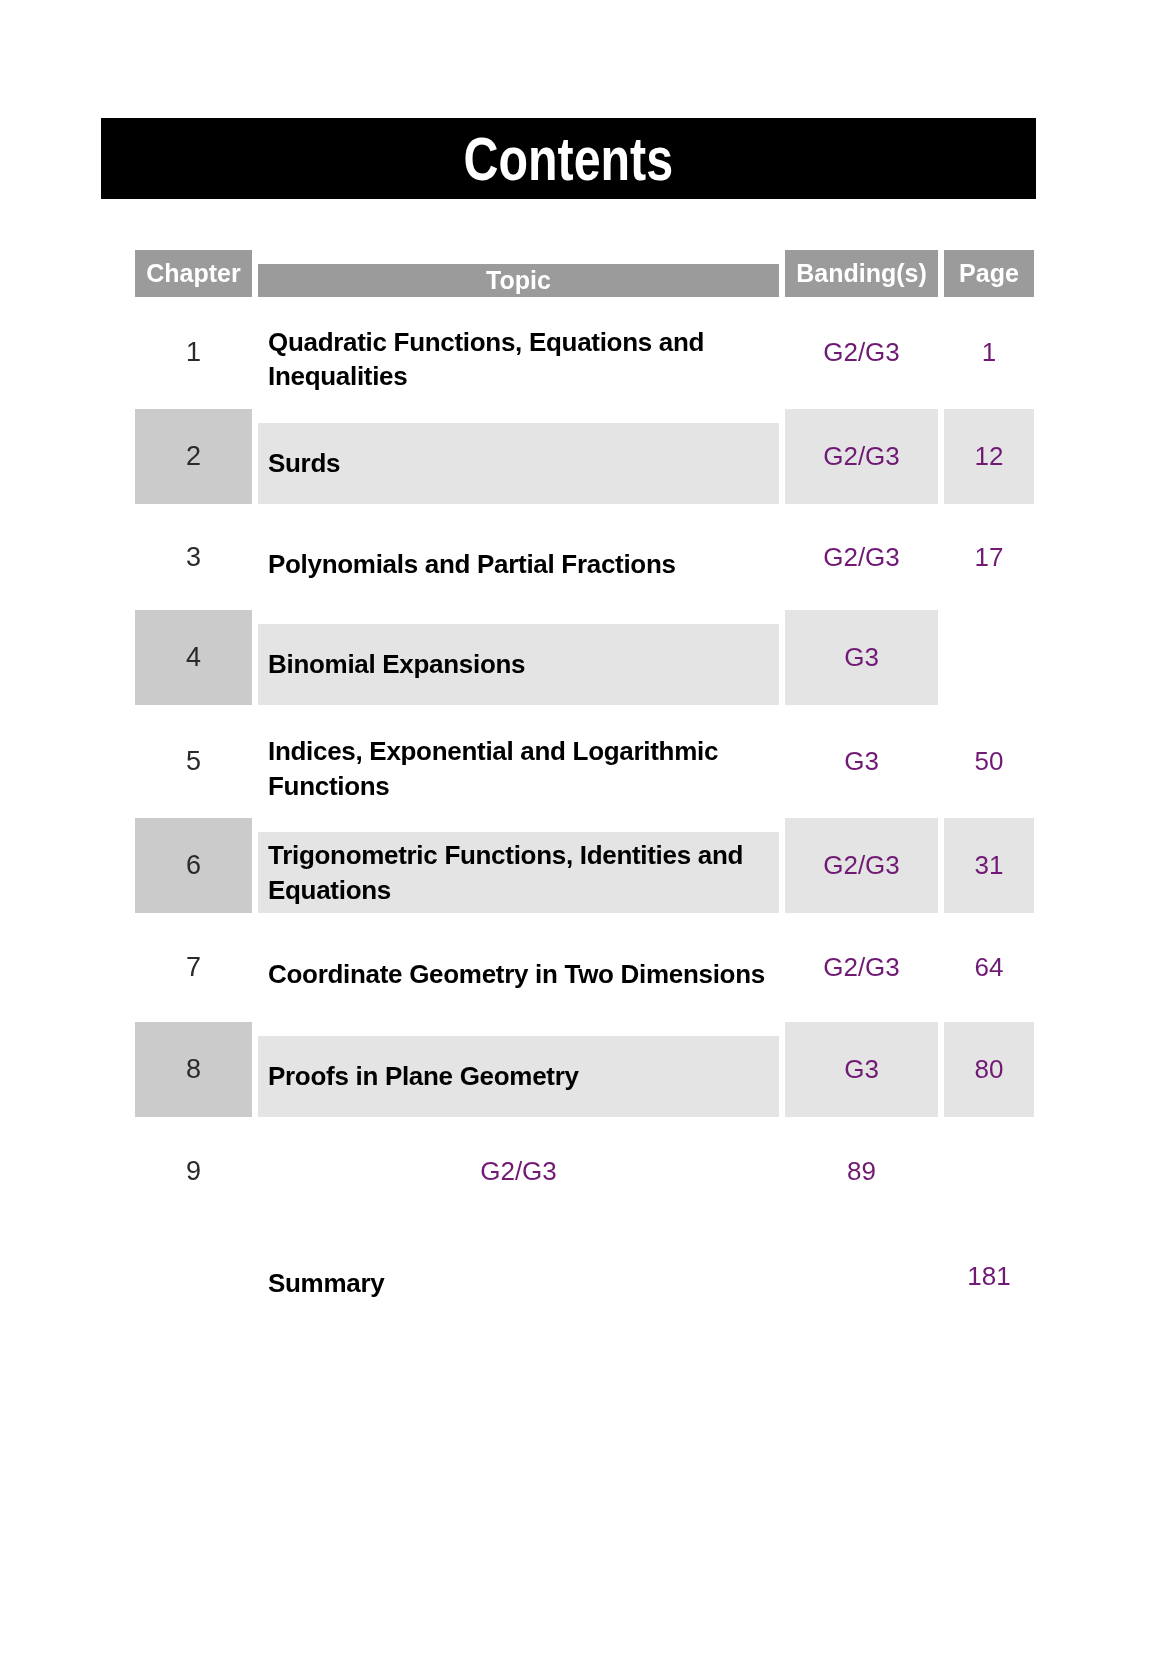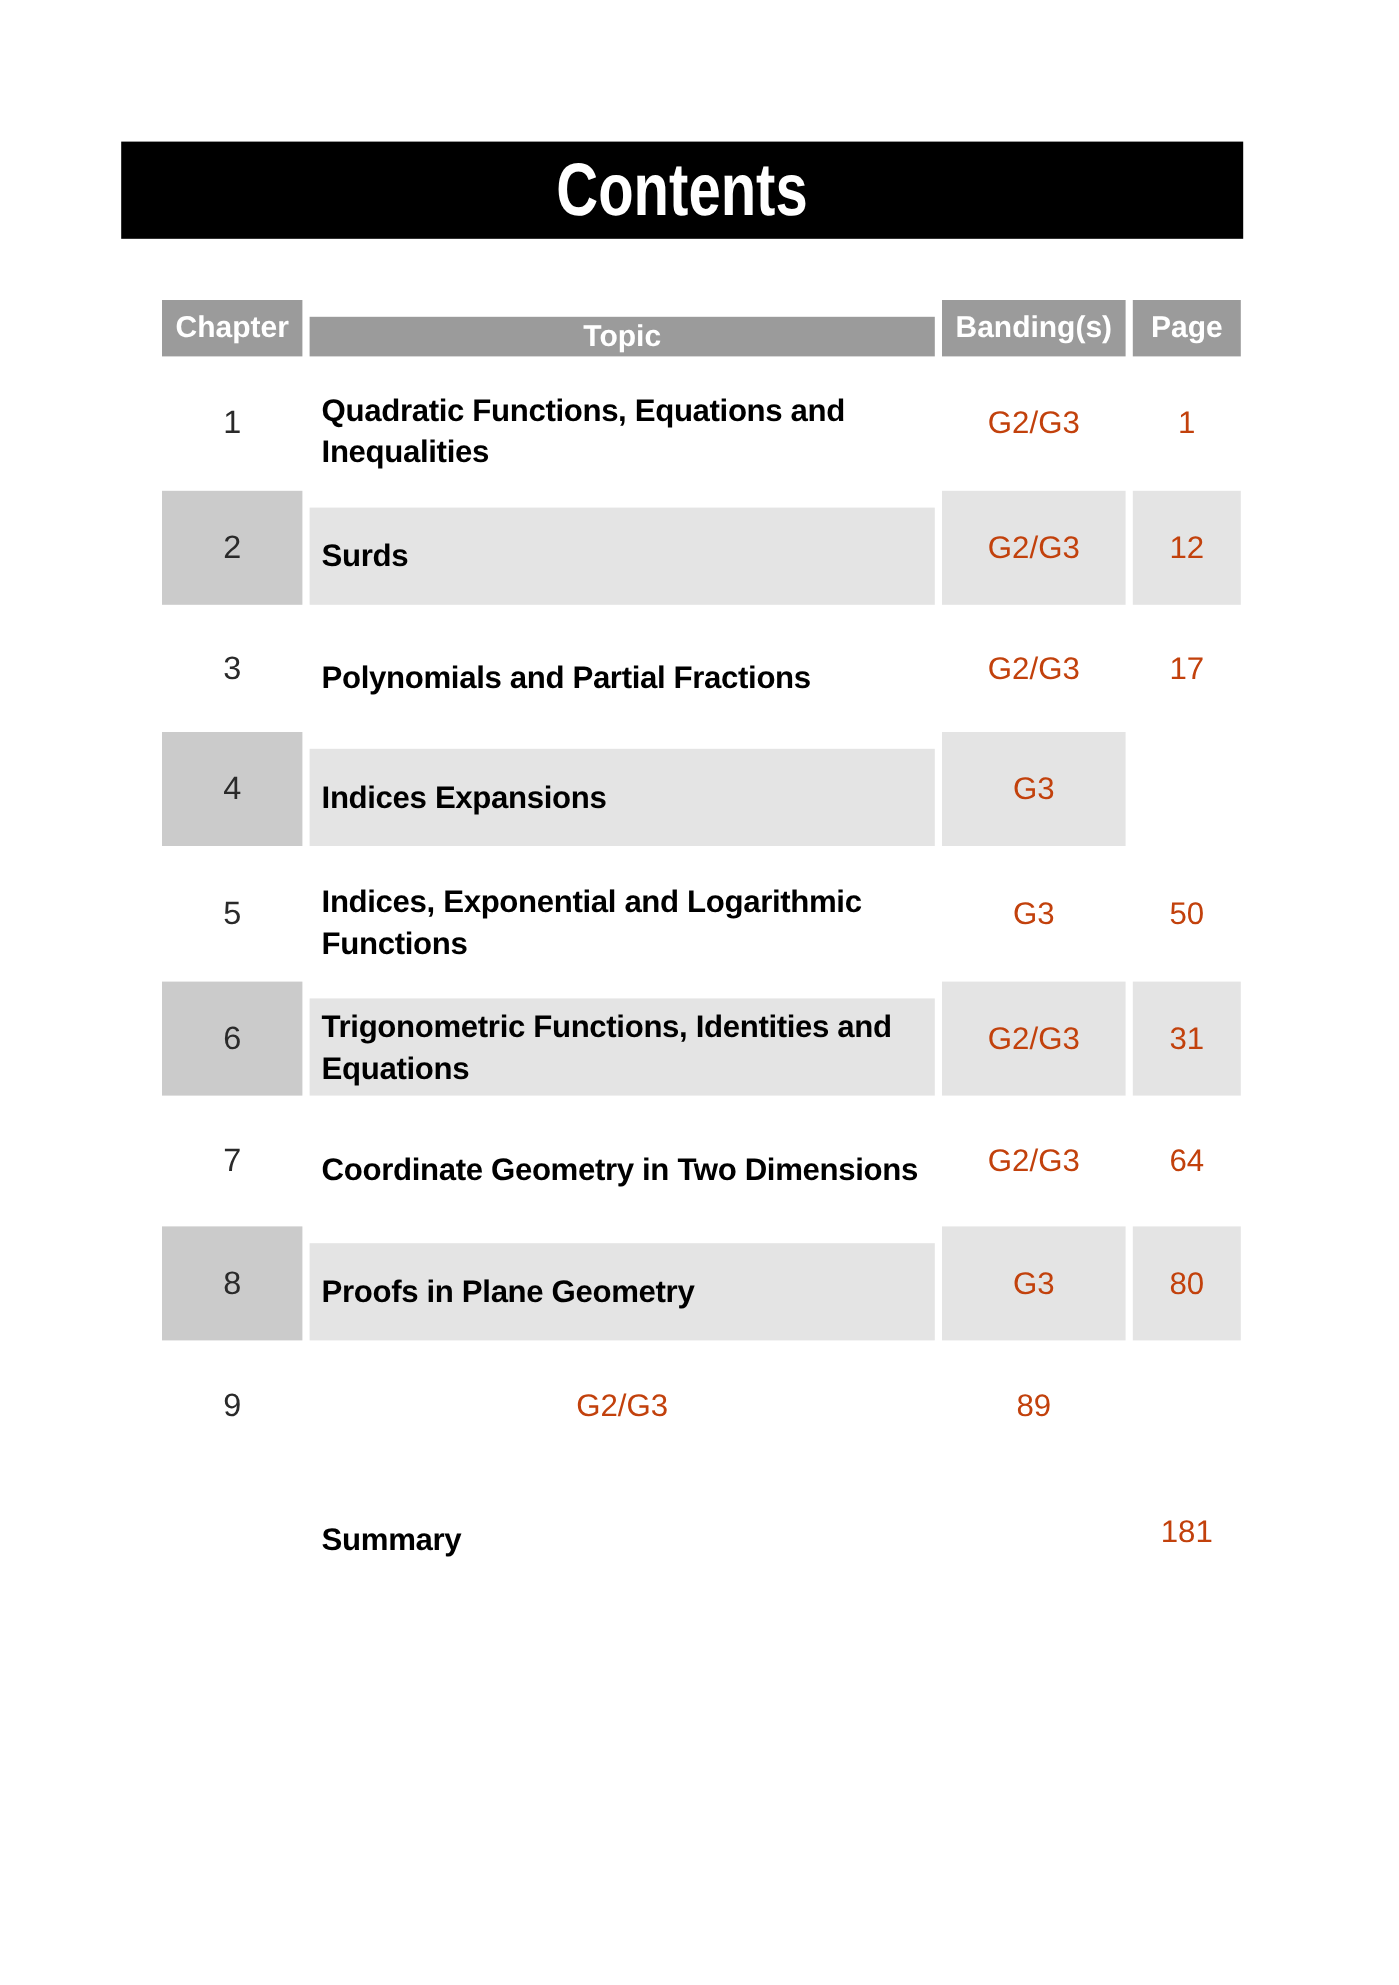--- a/index.html
+++ b/index.html
@@ -37,21 +37,21 @@
 
   .t-row {
     display:grid;
     grid-template-columns:117px 521px 153px 90px;
     column-gap:6px;
   }
 
   .cell {
     display:flex; align-items:center; justify-content:center;
     font-size:26px;
-    color:#c2410c;
+    color:#701a75;
   }
 
   .cell.topic {
     justify-content:flex-start;
     padding-left:10px;
     font-weight:bold;
     color:#000000;
     white-space:pre-line;
     line-height:1.32;
     letter-spacing:-0.3px;
@@ -120,21 +120,21 @@
 
     <div class="t-row h106">
       <div class="cell chapter">3</div>
       <div class="cell topic">Polynomials and Partial Fractions</div>
       <div class="cell banding">G2/G3</div>
       <div class="cell pageno">17</div>
     </div>
 
     <div class="t-row h95 shaded">
       <div class="cell chapter">4</div>
-      <div class="cell topic">Indices Expansions</div>
+      <div class="cell topic">Binomial Expansions</div>
       <div class="cell banding">G3</div>
     </div>
 
     <div class="t-row h113">
       <div class="cell chapter">5</div>
       <div class="cell topic">Indices, Exponential and Logarithmic
 Functions</div>
       <div class="cell banding">G3</div>
       <div class="cell pageno">50</div>
     </div>

